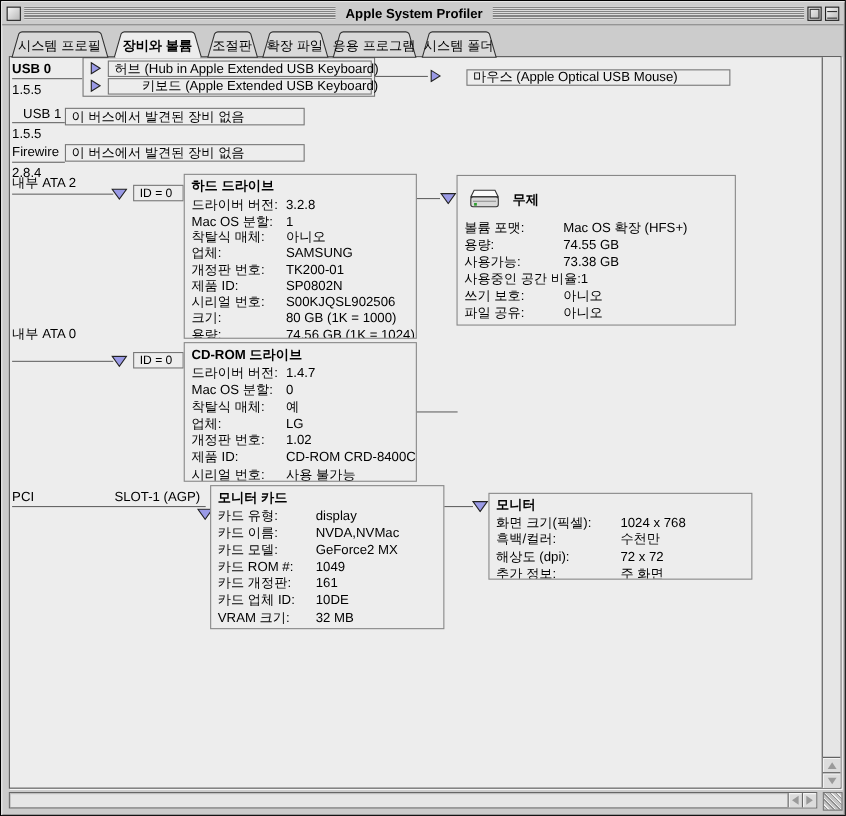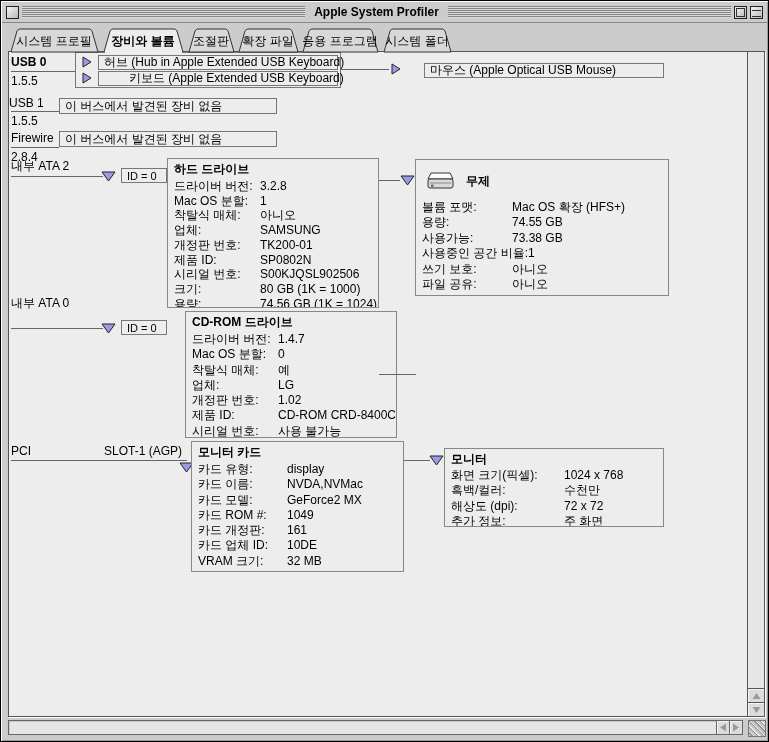--- a/index.html
+++ b/index.html
@@ -97,21 +97,21 @@
         </div>
     </div>
     <div class="abs hline" style="left:332px;top:17px;width:48px;"></div>
     <svg class="abs tri" style="left:381px;top:11px;" width="12" height="12" viewBox="0 0 12 12">
         <polygon points="2,1 10,6 2,11" fill="#9a9ae6" stroke="#222" stroke-width="1"></polygon>
       </svg>
     <div class="abs ibox" style="left:395px;top:11px;width:240px;height:15px;margin-left:20px;">
         <span>마우스 (Apple Optical USB Mouse)</span>
       </div>
 
-    <div class="abs lab" style="left:0;top:44px;">USB 1</div>
+    <div class="abs lab" style="left:12px;top:44px;">USB 1</div>
     <div class="abs hline" style="left:2px;top:59px;width:48px;"></div>
     <div class="abs lab" style="left:2px;top:62px;">1.5.5</div>
     <div class="abs ibox" style="left:50px;top:46px;width:218px;height:16px;">
         <span>이 버스에서 발견된 장비 없음</span>
       </div>
 
     <div class="abs lab" style="left:2px;top:79px;">Firewire</div>
     <div class="abs hline" style="left:2px;top:95px;width:48px;"></div>
     <div class="abs lab" style="left:2px;top:98px;">2.8.4</div>
     <div class="abs ibox" style="left:50px;top:79px;width:218px;height:16px;">
@@ -210,21 +210,21 @@
     </div>
 
     <div class="abs lab" style="left:2px;top:244px;">내부 ATA 0</div>
     <div class="abs hline" style="left:2px;top:276px;width:92px;"></div>
     <svg class="abs tri" style="left:92px;top:271px;" width="15" height="11" viewBox="0 0 15 11">
         <polygon points="1,1 14,1 7.5,10" fill="#9a9ae6" stroke="#222" stroke-width="1"></polygon>
       </svg>
     <div class="abs ibox" style="left:112px;top:268px;width:46px;height:15px;font-size:11px;">
         <span>ID = 0</span>
       </div>
-    <div class="abs infobox cd" style="left:176px;top:259px;width:212px;height:127px;">
+    <div class="abs infobox cd" style="left:158px;top:259px;width:212px;height:127px;">
       <div class="btitle">CD-ROM 드라이브</div>
       <div class="rows">
         <div class="row">
             <span class="lbl">드라이버 버전:</span>
             <span class="val">1.4.7</span>
           </div>
         <div class="row">
             <span class="lbl">Mac OS 분할:</span>
             <span class="val">0</span>
           </div>
@@ -288,21 +288,21 @@
         <div class="row">
             <span class="lbl">VRAM 크기:</span>
             <span class="val">32 MB</span>
           </div>
       </div>
     </div>
     <div class="abs hline" style="left:395px;top:408px;width:26px;"></div>
     <svg class="abs tri" style="left:420px;top:403px;" width="15" height="11" viewBox="0 0 15 11">
         <polygon points="1,1 14,1 7.5,10" fill="#9a9ae6" stroke="#222" stroke-width="1"></polygon>
       </svg>
-    <div class="abs infobox mon" style="left:435px;top:396px;width:220px;height:79px;">
+    <div class="abs infobox mon" style="left:435px;top:396px;width:240px;height:79px;">
       <div class="btitle">모니터</div>
       <div class="rows" style="margin-top:1px;">
         <div class="row">
             <span class="lbl">화면 크기(픽셀):</span>
             <span class="val">1024 x 768</span>
           </div>
         <div class="row">
             <span class="lbl">흑백/컬러:</span>
             <span class="val">수천만</span>
           </div>

